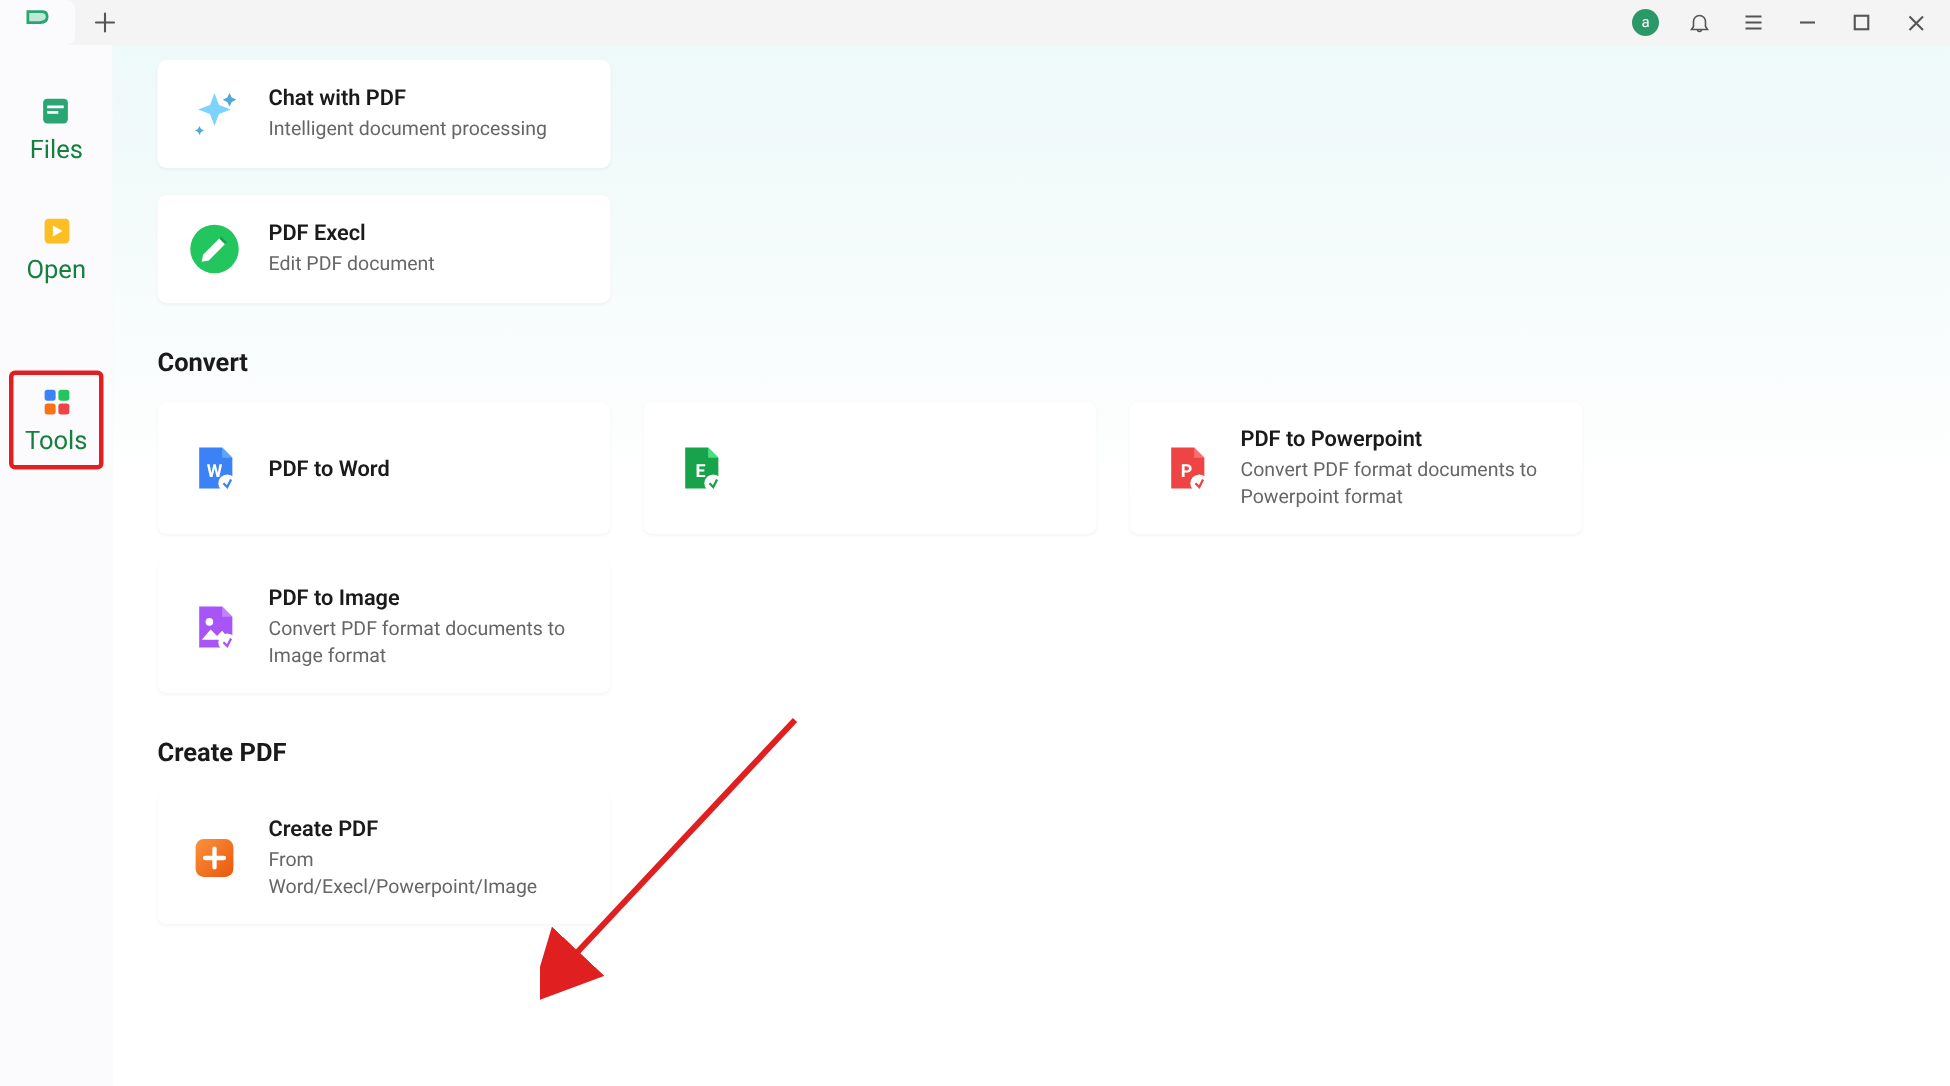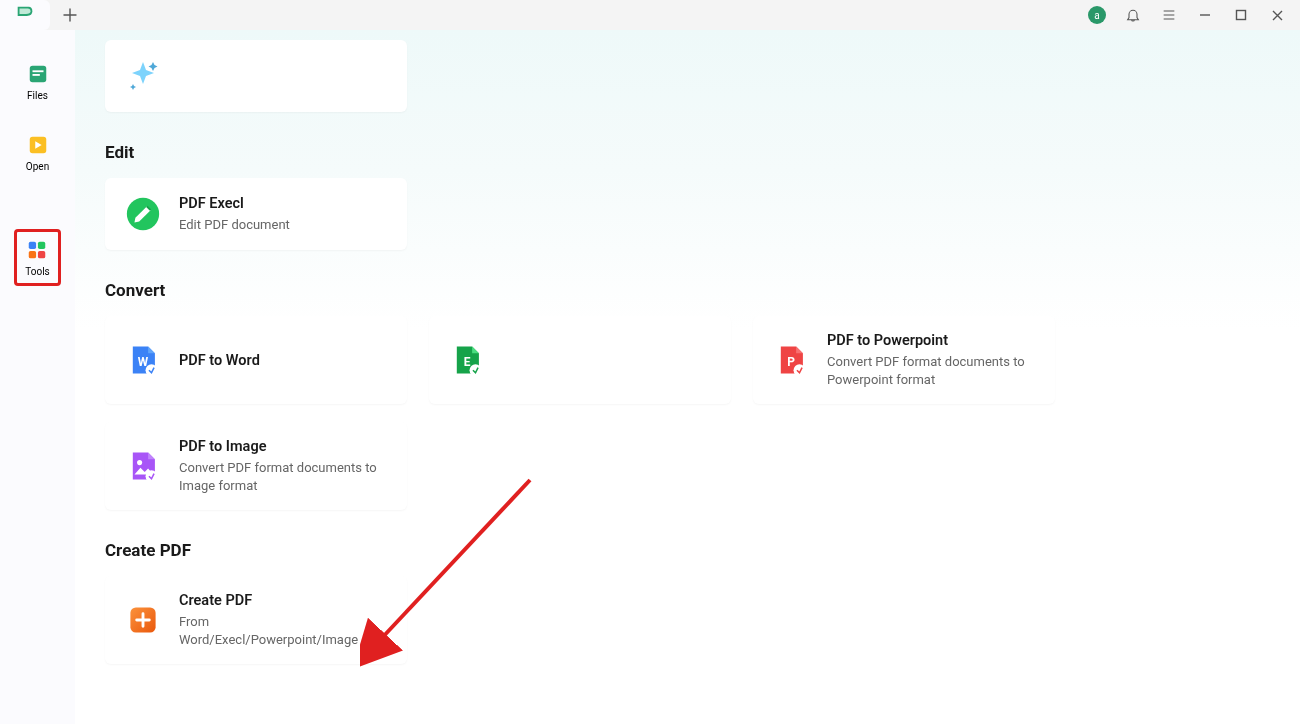--- a/index.html
+++ b/index.html
@@ -12,21 +12,21 @@
 .titlebar-right { display: flex; align-items: center; gap: 18px; padding-right: 14px; }
 .avatar { width: 18px; height: 18px; border-radius: 50%; background: #2a9869; color: #fff; font-size: 10px; display: flex; align-items: center; justify-content: center; }
 .tb-icon { width: 18px; height: 18px; display: flex; align-items: center; justify-content: center; color: #555; cursor: pointer; }
 
 .app-body { display: flex; height: calc(100% - 30px); }
 
 .sidebar { width: 75px; background: #fbfbfe; display: flex; flex-direction: column; align-items: center; padding-top: 28px; gap: 24px; }
 .sidebar-item { display: flex; flex-direction: column; align-items: center; gap: 4px; cursor: pointer; padding: 4px; }
 .sidebar-item.highlighted { border: 3px solid #e02020; border-radius: 4px; padding: 6px 8px; margin-top: 29px; }
 .sidebar-icon { width: 24px; height: 24px; display: flex; align-items: center; justify-content: center; }
-.sidebar-label { font-size: 10px; color: #000000; }
+.sidebar-label { font-size: 17px; color: #15803d; }
 
 .main { flex: 1; background: linear-gradient(180deg, #eef9f9 0%, #f5fbfb 140px, #ffffff 300px); padding: 10px 50px 20px 30px; overflow-y: auto; }
 .section-title { font-size: 17px; font-weight: 700; color: #1a1a1a; margin: 30px 0 16px 0; }
 .card-row { display: flex; gap: 22px; flex-wrap: wrap; margin-bottom: 18px; }
 .card { background: #fff; border-radius: 6px; width: 302px; padding: 16px 18px; display: flex; align-items: center; gap: 16px; cursor: pointer; box-shadow: 0 1px 2px rgba(0,0,0,0.04); }
 .card-icon { width: 40px; height: 40px; flex-shrink: 0; display: flex; align-items: center; justify-content: center; }
 .card-body { display: flex; flex-direction: column; gap: 4px; }
 .card-title { font-size: 14.5px; font-weight: 600; color: #1a1a1a; }
 .card-sub { font-size: 13px; color: #666; line-height: 1.35; }
 
@@ -124,24 +124,27 @@
 
     <div class="card-row">
       <div class="card">
         <div class="card-icon">
           <svg width="40" height="40" viewBox="0 0 40 40">
               <path d="M20 6l3 8 8 3-8 3-3 8-3-8-8-3 8-3z" fill="#7dd3fc"></path>
               <path d="M30 6l1.5 3 3 1.5-3 1.5L30 15l-1.5-3-3-1.5 3-1.5z" fill="#4fa8d8"></path>
               <path d="M10 28l1 2 2 1-2 1-1 2-1-2-2-1 2-1z" fill="#4fa8d8"></path>
             </svg>
         </div>
-      </div>
-    </div>
-
-    <div class="section-title">Edit</div>
+        <div class="card-body">
+          <div class="card-title">Chat with PDF</div>
+          <div class="card-sub">Intelligent document processing</div>
+        </div>
+      </div>
+    </div>
+
     <div class="card-row">
       <div class="card">
         <div class="card-icon">
           <svg width="38" height="38" viewBox="0 0 40 40">
               <circle cx="20" cy="20" r="17" fill="#22c55e"></circle>
               <path d="M12 24l12-12 4 4-12 12-5 1z" fill="#fff"></path>
               <path d="M24 12l4 4" stroke="#16a34a" stroke-width="2"></path>
             </svg>
         </div>
         <div class="card-body">

